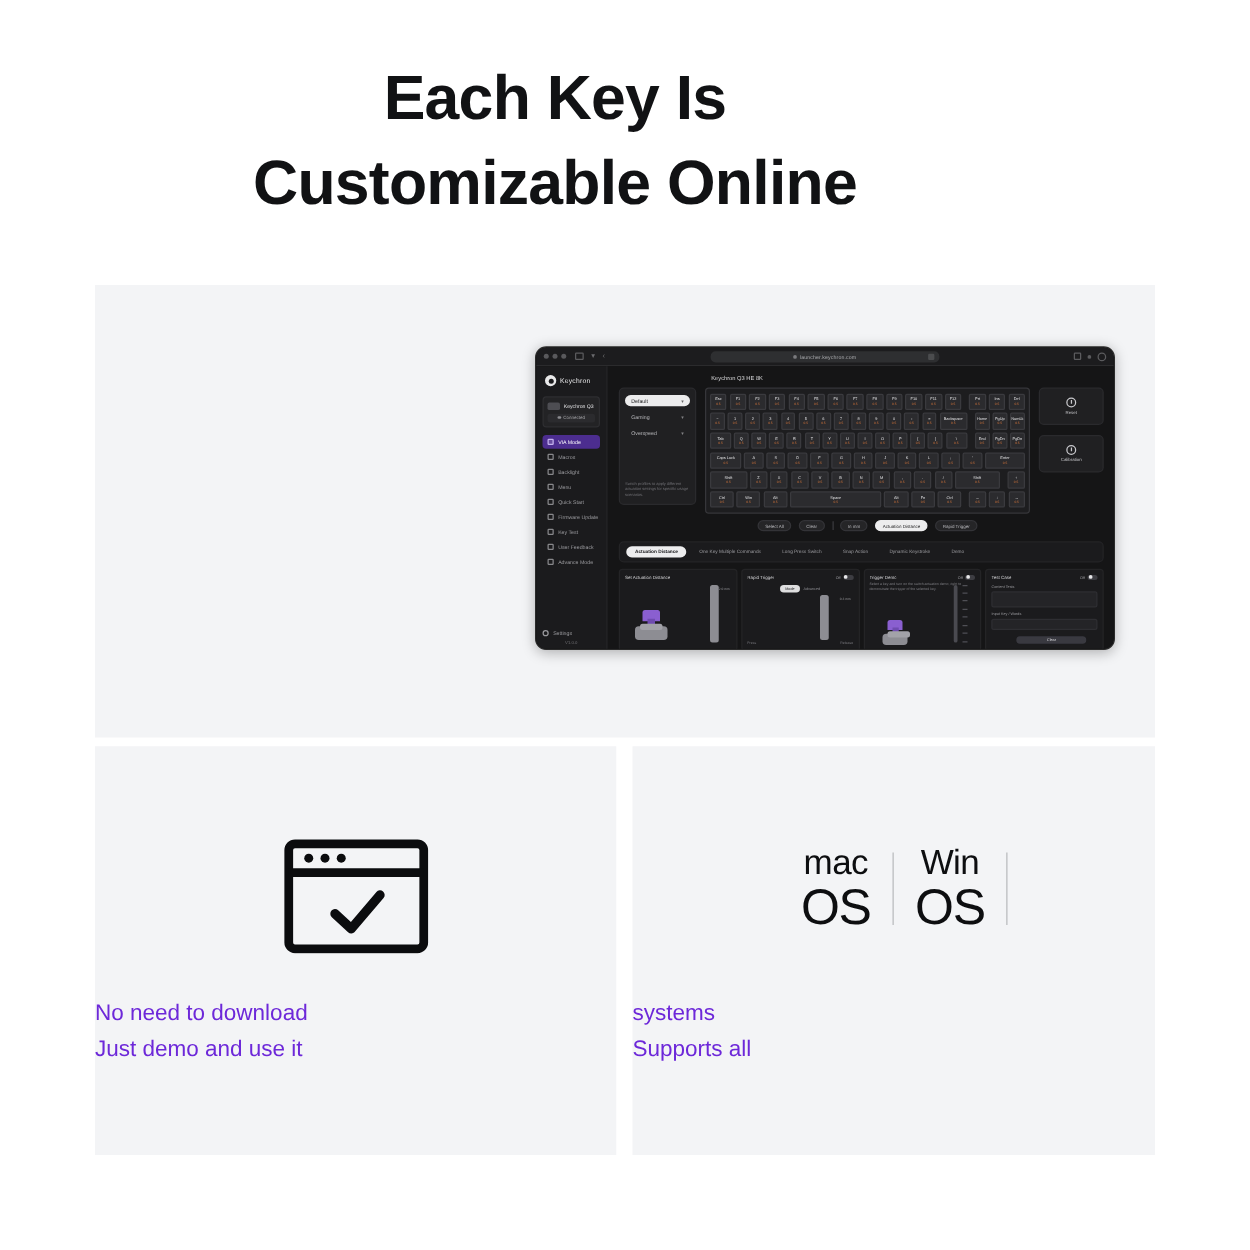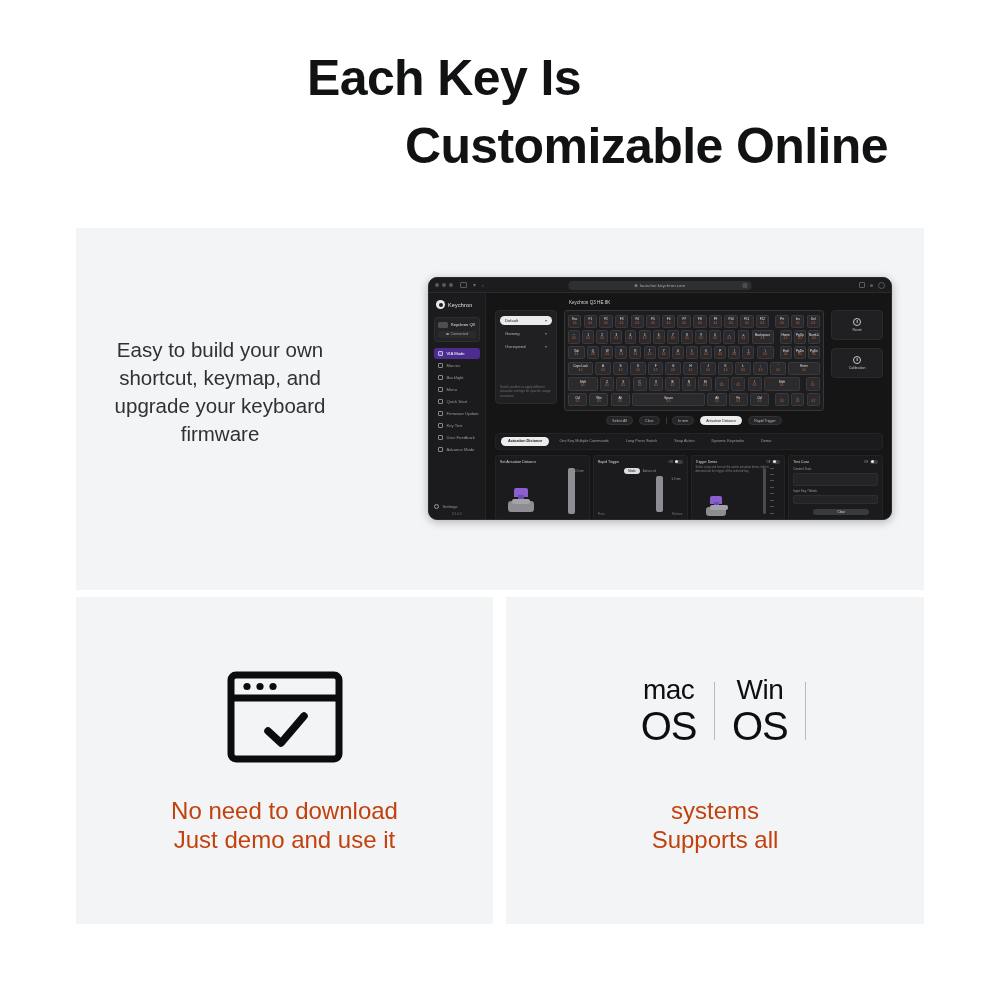--- a/index.html
+++ b/index.html
@@ -13,21 +13,21 @@
   .page { position: relative; width: 1000px; height: 1000px; background: #ffffff; overflow: hidden; }
 
   
   .headline {
     position: absolute; left: 0; top: 44px; width: 888px;
     text-align: center;
     font-size: 50px; line-height: 68px;
     font-weight: 700; color: #111214;
     letter-spacing: -0.6px;
   }
-  .headline .l2 { display: block; text-align: right; }
+  .headline .l2 { display: block; }
 
   
   .card { position: absolute; background: #f3f4f6; }
   #card-top    { left: 76px; top: 228px;  width: 848px; height: 362px; }
   #card-left   { left: 76px; top: 597px;  width: 417px; height: 327px; }
   #card-right  { left: 506px; top: 597px; width: 418px; height: 327px; }
 
   
   .top-copy {
     position: absolute; left: 96px; top: 336px; width: 248px;
@@ -215,22 +215,22 @@
   .p-minibtns span { font-size: 2.8px; color: #76767b; }
   .p-rt-pill { display:flex; align-items:center; gap:3px; justify-content:center; margin-top:4px; }
   .p-rt-pill .pp { font-size:3px; color:#1b1b1d; background:#dededf; border-radius:4px; padding:1px 4px; }
   .p-rt-pill .pl { font-size:3px; color:#8a8a8f; }
 
   
   .win-icon { position: absolute; left: 227px; top: 671px; width: 116px; height: 92px; }
   .win-icon svg { display: block; width: 116px; height: 92px; }
 
   .caption {
-    position: absolute; text-align: center;
-    font-size: 24px; line-height: 29px; color: #c2410c;
+    position: absolute; text-align: left;
+    font-size: 18px; line-height: 29px; color: #6d28d9;
   }
   #caption-left  { left: 76px; top: 796px; width: 417px; }
   #caption-right { left: 506px; top: 796px; width: 418px; }
 
   
   .os-row {
     position: absolute; left: 506px; top: 672px; width: 418px; height: 78px;
     display: flex; align-items: center; justify-content: center; gap: 0;
   }
   .os-item { display: flex; flex-direction: column; align-items: center; line-height: 1; padding: 0 17px; }
@@ -244,21 +244,20 @@
 
 <div class="page">
 
   <div class="headline">
     <span>Each Key Is</span>
     <span class="l2">Customizable Online</span>
   </div>
 
   <div class="card" id="card-top"></div>
 
-  <div class="top-copy">Easy to build your own shortcut, keymap, and upgrade your keyboard firmware</div>
 
   <div class="app-window">
 
     <div class="titlebar">
       <div class="tb-left">
         <span class="tb-dot"></span>
         <span class="tb-dot"></span>
         <span class="tb-dot"></span>
         <span class="tb-icn"></span>
         <span class="tb-chev">▾</span>

